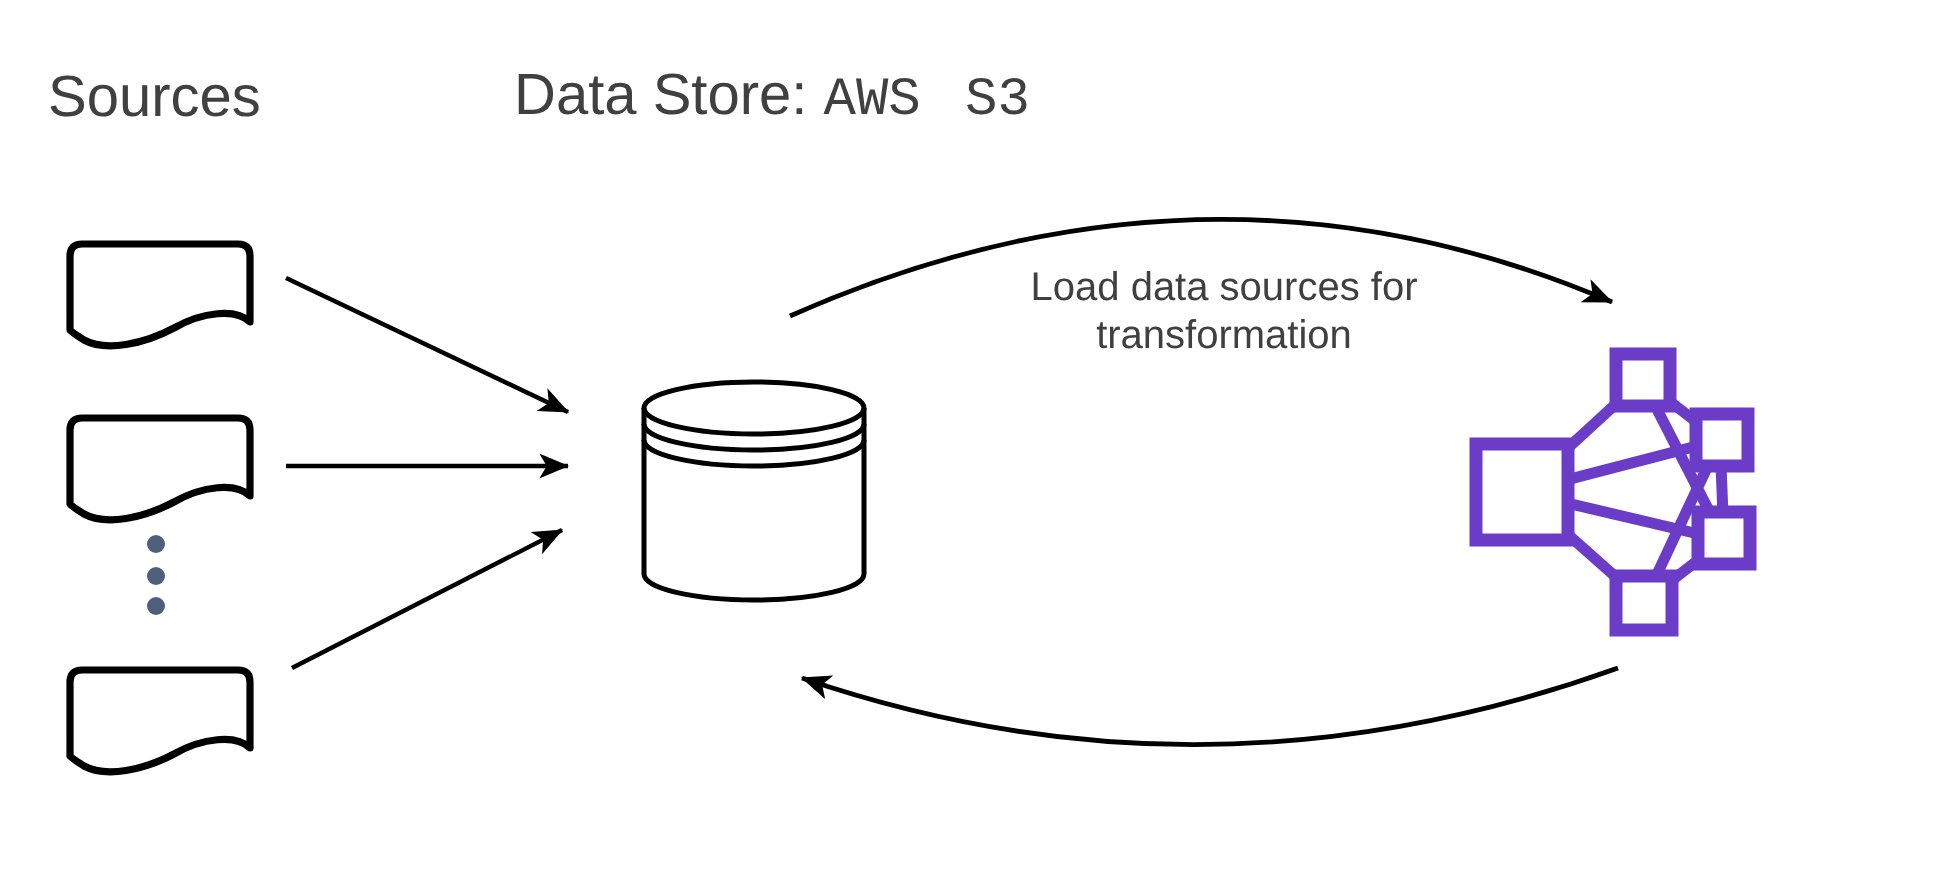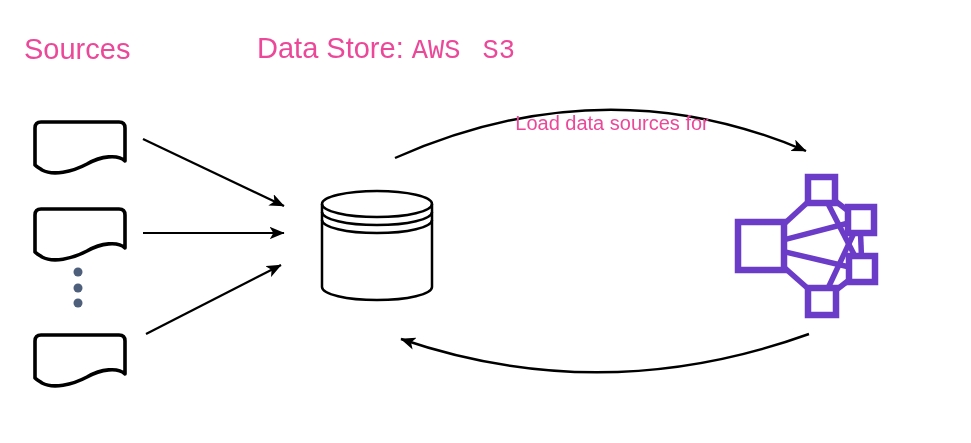--- a/index.html
+++ b/index.html
@@ -1,18 +1,18 @@
 <!DOCTYPE html>
 <html><head>
 <meta charset="utf-8">
 <style>
   html,body{margin:0;padding:0;background:#fff;}
   .canvas{
     position:relative;width:971px;height:443px;background:#fff;overflow:hidden;
-    font-family:"Liberation Sans",sans-serif;color:#ec4899;
+    font-family:"Liberation Sans",sans-serif;color:#404040;
   }
   .hdr{position:absolute;font-size:29px;line-height:32px;white-space:nowrap;}
   .hdr .mono{font-family:"Liberation Mono","DejaVu Sans Mono",monospace;font-size:27px;word-spacing:6px;}
   .flow-label{position:absolute;text-align:center;font-size:20px;line-height:24px;}
   svg{position:absolute;left:0;top:0;}
 </style>
 </head>
 <body>
 
 <div class="canvas">
@@ -79,18 +79,19 @@
       <g stroke-width="6.5" fill="#fff">
         <rect x="738" y="222" width="46" height="48"></rect>
         <rect x="808" y="177" width="27" height="26"></rect>
         <rect x="848" y="207" width="26" height="26"></rect>
         <rect x="849" y="256" width="26" height="26"></rect>
         <rect x="808" y="288" width="28" height="27"></rect>
       </g>
     </g>
   </svg>
 
-  <div class="flow-label" style="left:482px;top:111px;width:260px;">
+  <div class="flow-label" style="left:482px;top:132px;width:260px;">
     <span>Load data sources for</span><br>
+    <span>transformation</span>
   </div>
 
 
 </div>
 
 </body></html>

